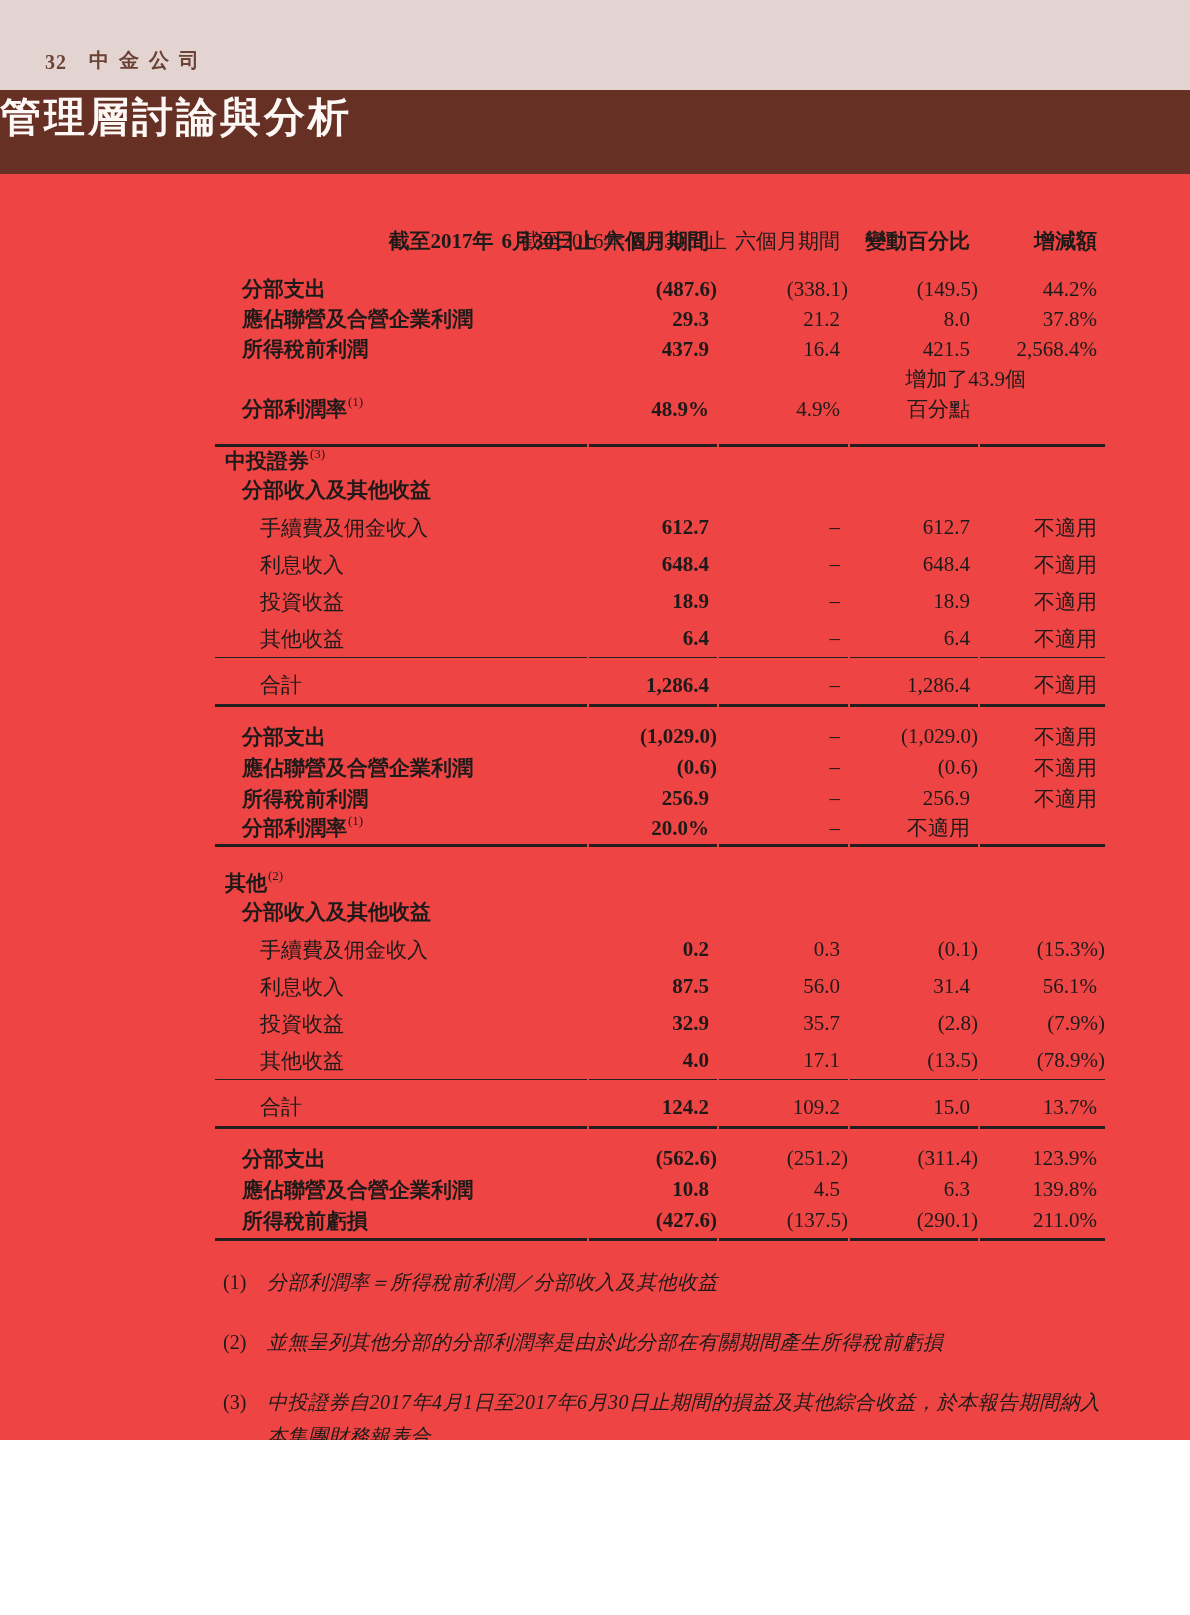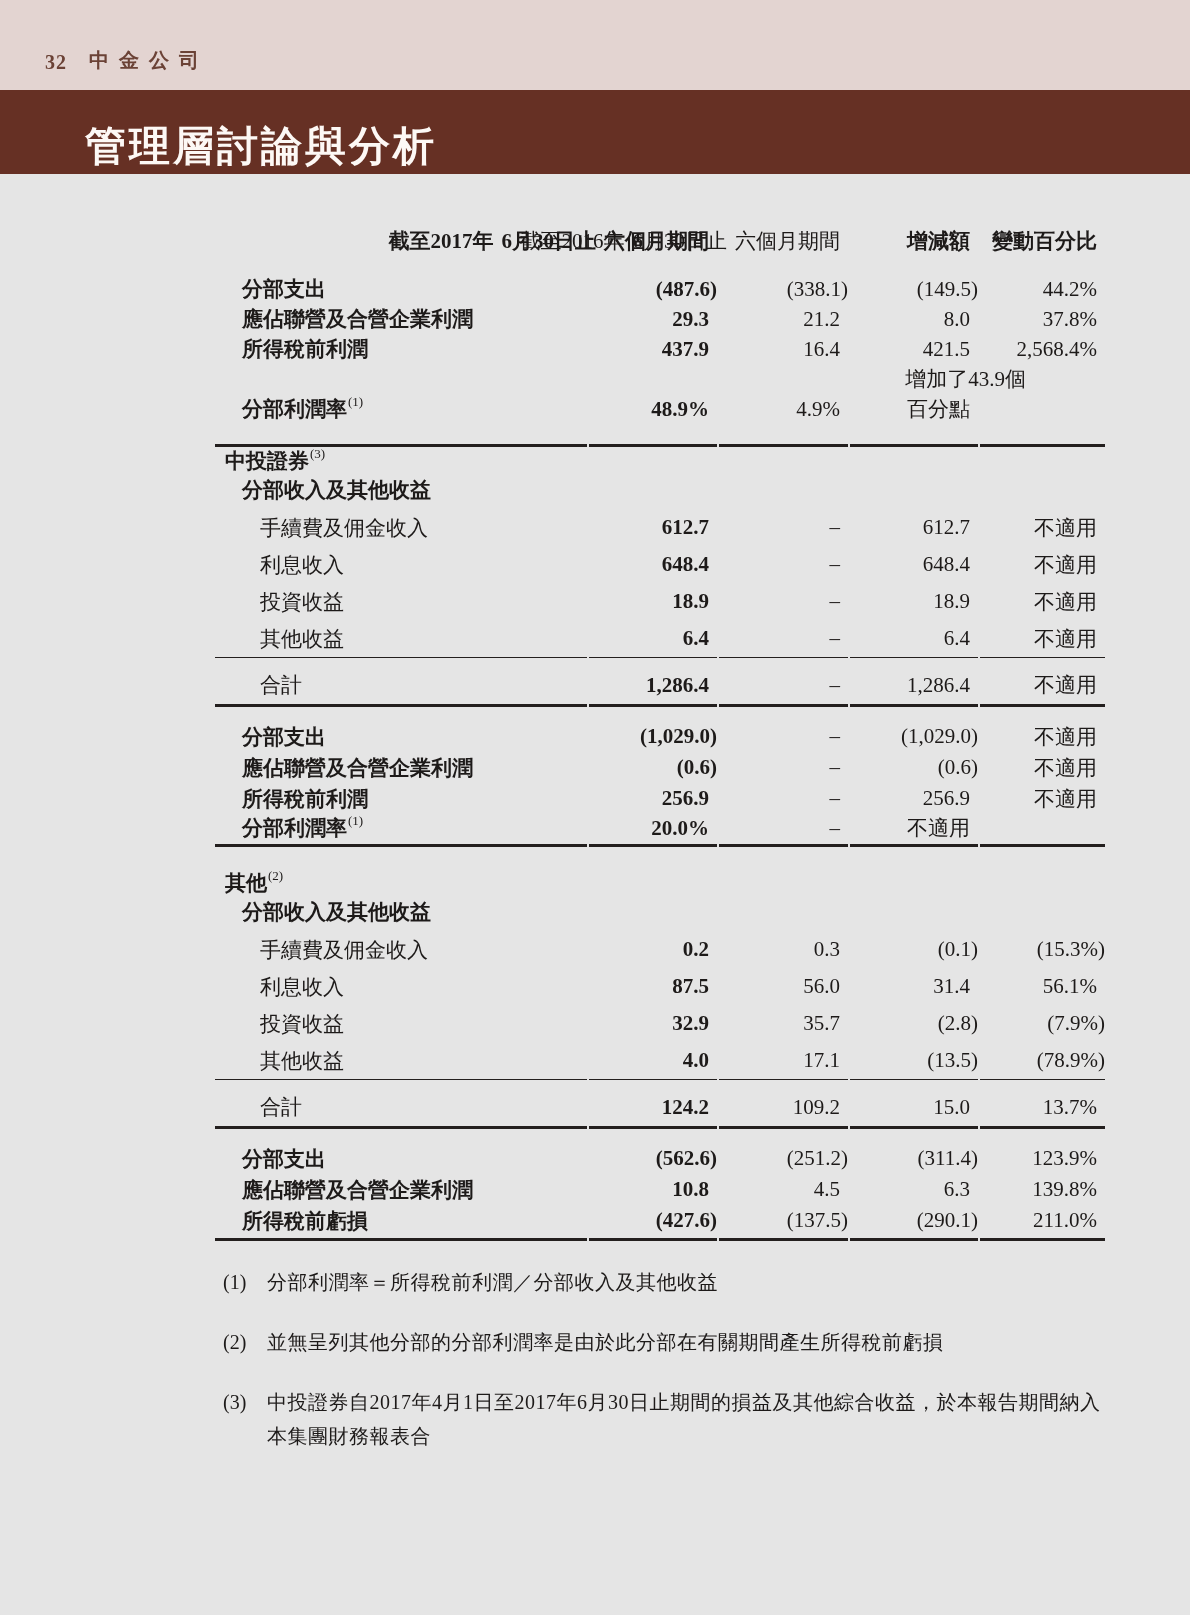--- a/index.html
+++ b/index.html
@@ -1,38 +1,38 @@
 <!DOCTYPE html>
 <html lang="zh-Hant"><head>
 <meta charset="utf-8">
 <style>
   html,body{margin:0;padding:0;background:#fff;}
   .page{
     position:relative;
-    width:1190px;height:1615px;
-    background:#e5e5e5;
+    width:1190px;height:1440px;
+    background:#ef4444;
     font-family:"Liberation Serif","DejaVu Serif",serif;
     color:#1d1a19;
     overflow:hidden;
   }
   
   .topbar{
     height:90px;
     background:#e3d4d1;
     display:flex;align-items:flex-end;
     padding:0 0 16px 45px;box-sizing:border-box;
     color:#6b4236;font-weight:700;font-size:20px;
   }
   .topbar .pageno{margin-right:22px;letter-spacing:1px;}
   .topbar .company{letter-spacing:10px;}
   
   .banner{
     height:84px;background:#663024;
-    display:flex;align-items:flex-end;
-    padding-left:85px;box-sizing:border-box;
+    display:flex;align-items:flex-start;
+    box-sizing:border-box;
   }
   .banner .title{
     color:#fdf8f5;font-size:41px;font-weight:700;letter-spacing:3px;
   }
   
   .table{
     margin:52px 0 0 215px;
     width:890px;
     font-size:21px;
   }
@@ -61,21 +61,21 @@
   .cell.c1{font-weight:700;}
   .lab.b{font-weight:700;text-align:right;}
   .ind0{padding-left:10px;}
   .ind1{padding-left:27px;}
   .ind2{padding-left:45px;}
   .sup{font-size:13px;font-weight:400;position:relative;top:-7px;margin-left:1px;}
   
   .footnotes{margin:24px 0 0 215px;font-size:20px;width:905px;}
   .footnote{display:flex;margin-bottom:26px;}
   .fn-marker{flex:0 0 52px;padding-left:8px;box-sizing:border-box;line-height:34px;}
-  .fn-text{flex:1;}
+  .fn-text{flex:1;font-style:italic;}
   .fn-line{line-height:34px;letter-spacing:0.5px;}
 </style>
 </head>
 <body>
 
 <div class="page">
 
   <div class="topbar">
     <span class="pageno">32</span>
     <span class="company">中金公司</span>
@@ -93,24 +93,24 @@
         <div class="hline">截至2017年</div>
         <div class="hline">6月30日止</div>
         <div class="hline">六個月期間</div>
       </div>
       <div class="hcell">
         <div class="hline">截至2016年</div>
         <div class="hline">6月30日止</div>
         <div class="hline">六個月期間</div>
       </div>
       <div class="hcell b hone">
+        <div class="hline">變動百分比</div>
+      </div>
+      <div class="hcell b hone">
         <div class="hline">增減額</div>
-      </div>
-      <div class="hcell b hone">
-        <div class="hline">變動百分比</div>
       </div>
     </div>
 
     <div>
         <div style="height: 18px;"></div>
         <div class="tgrid trow" style="height: 30px;">
           <div class="cell lab ind1 b">分部支出</div>
           <div class="cell num c1 paren">(487.6)</div>
           <div class="cell num c2 paren">(338.1)</div>
           <div class="cell num c3 paren">(149.5)</div>

